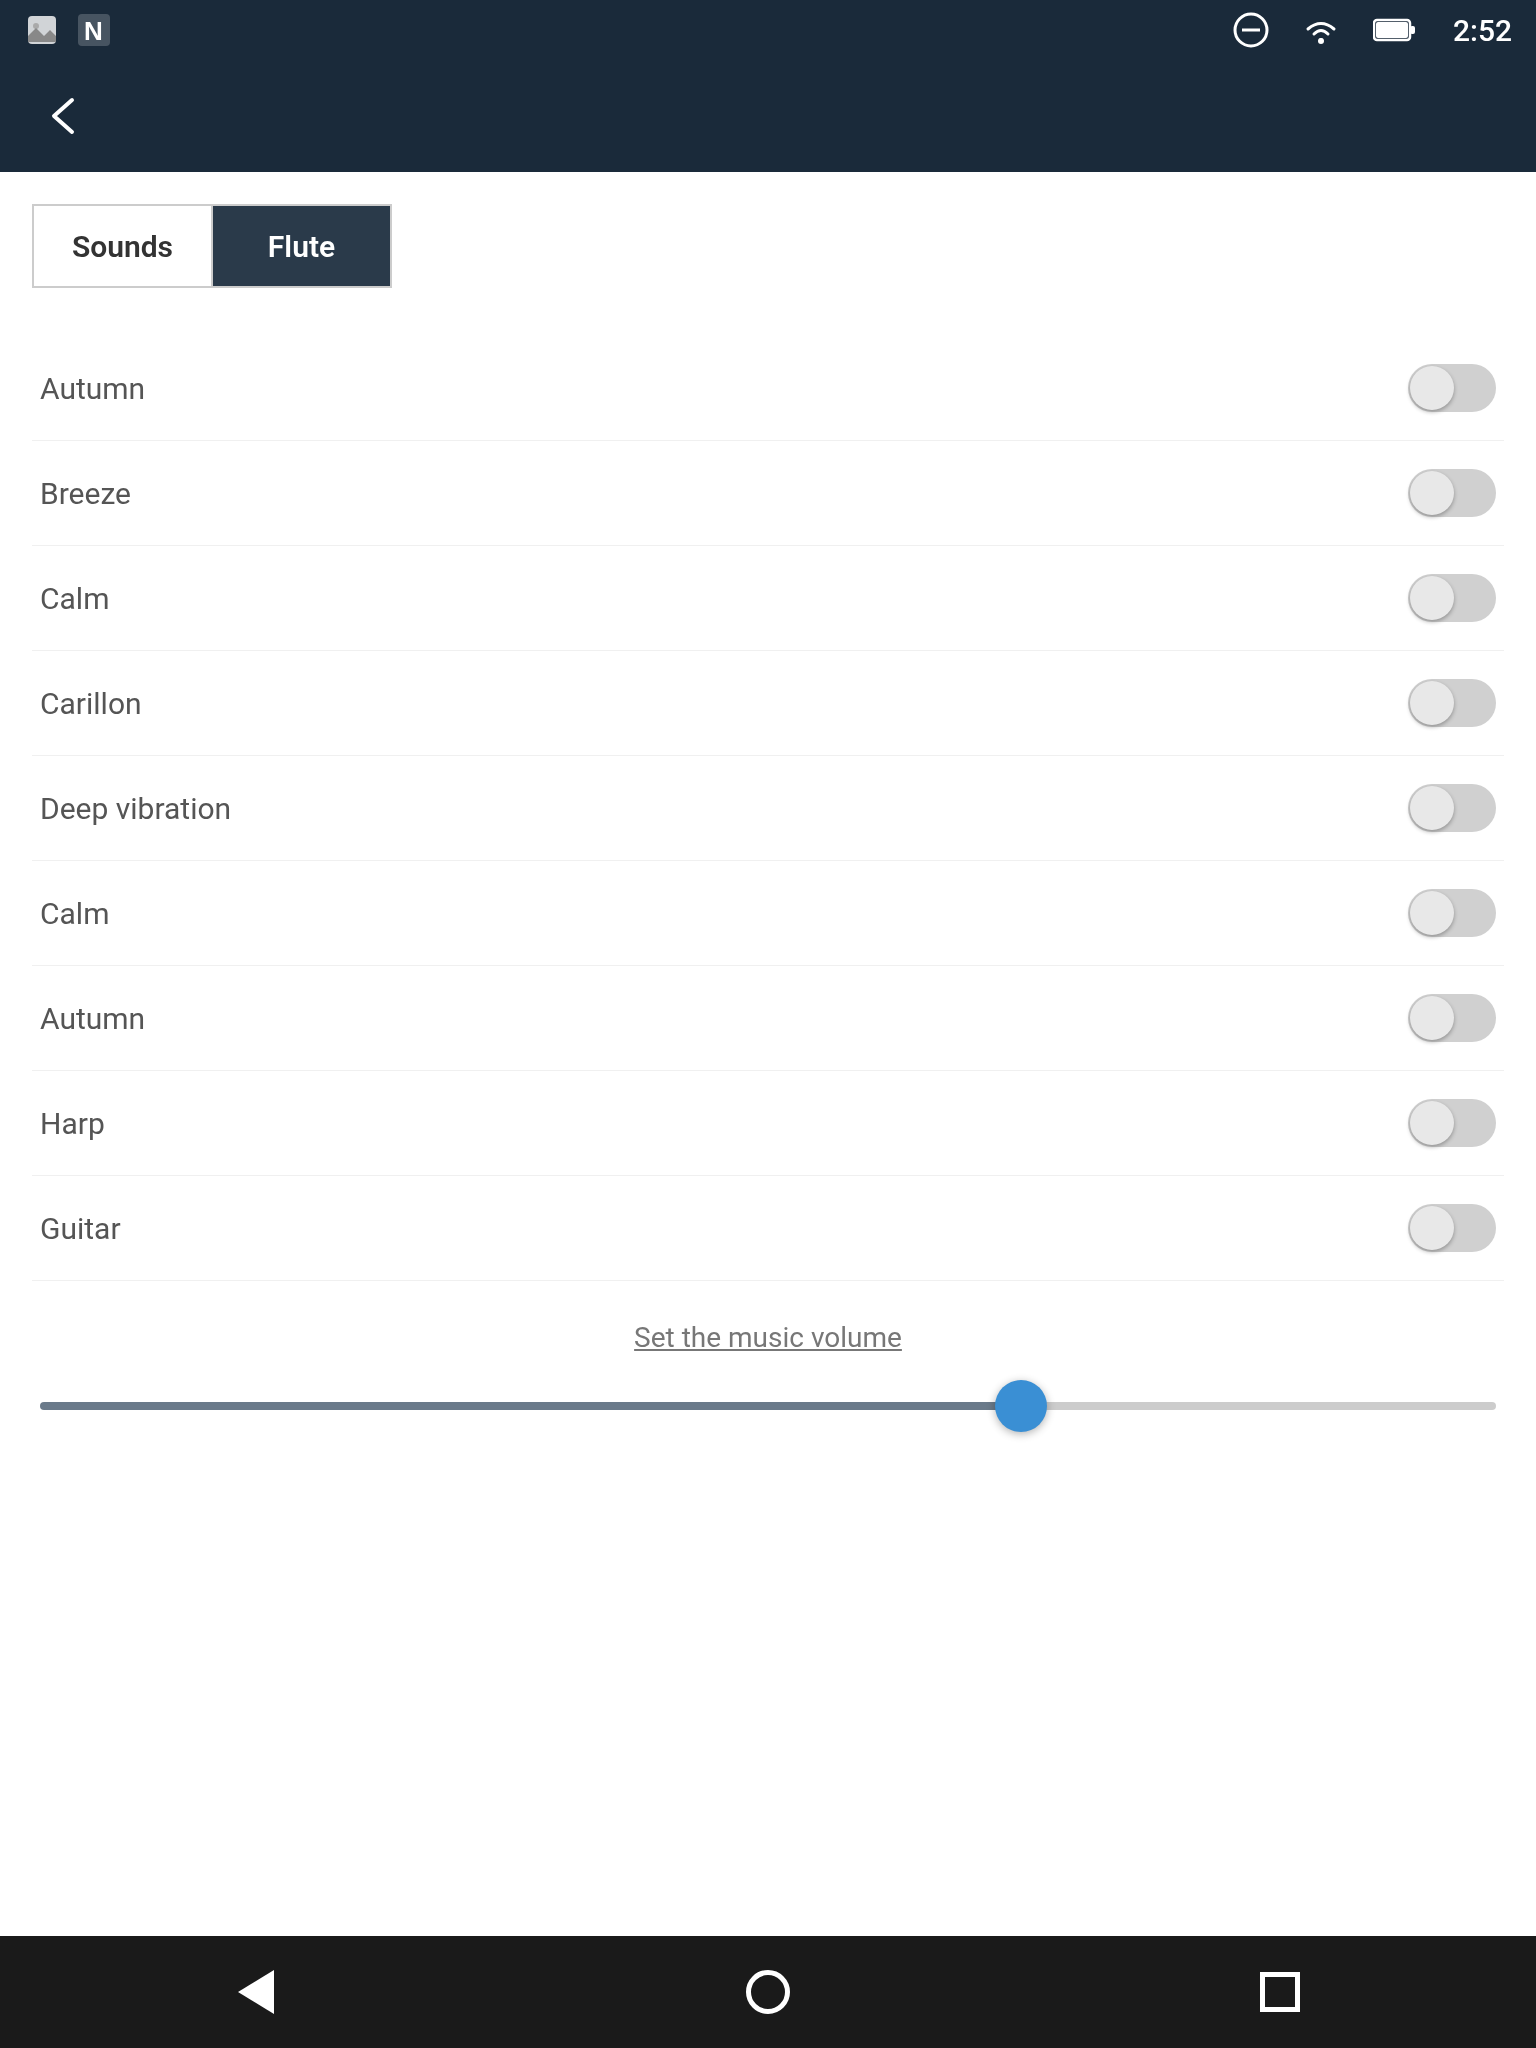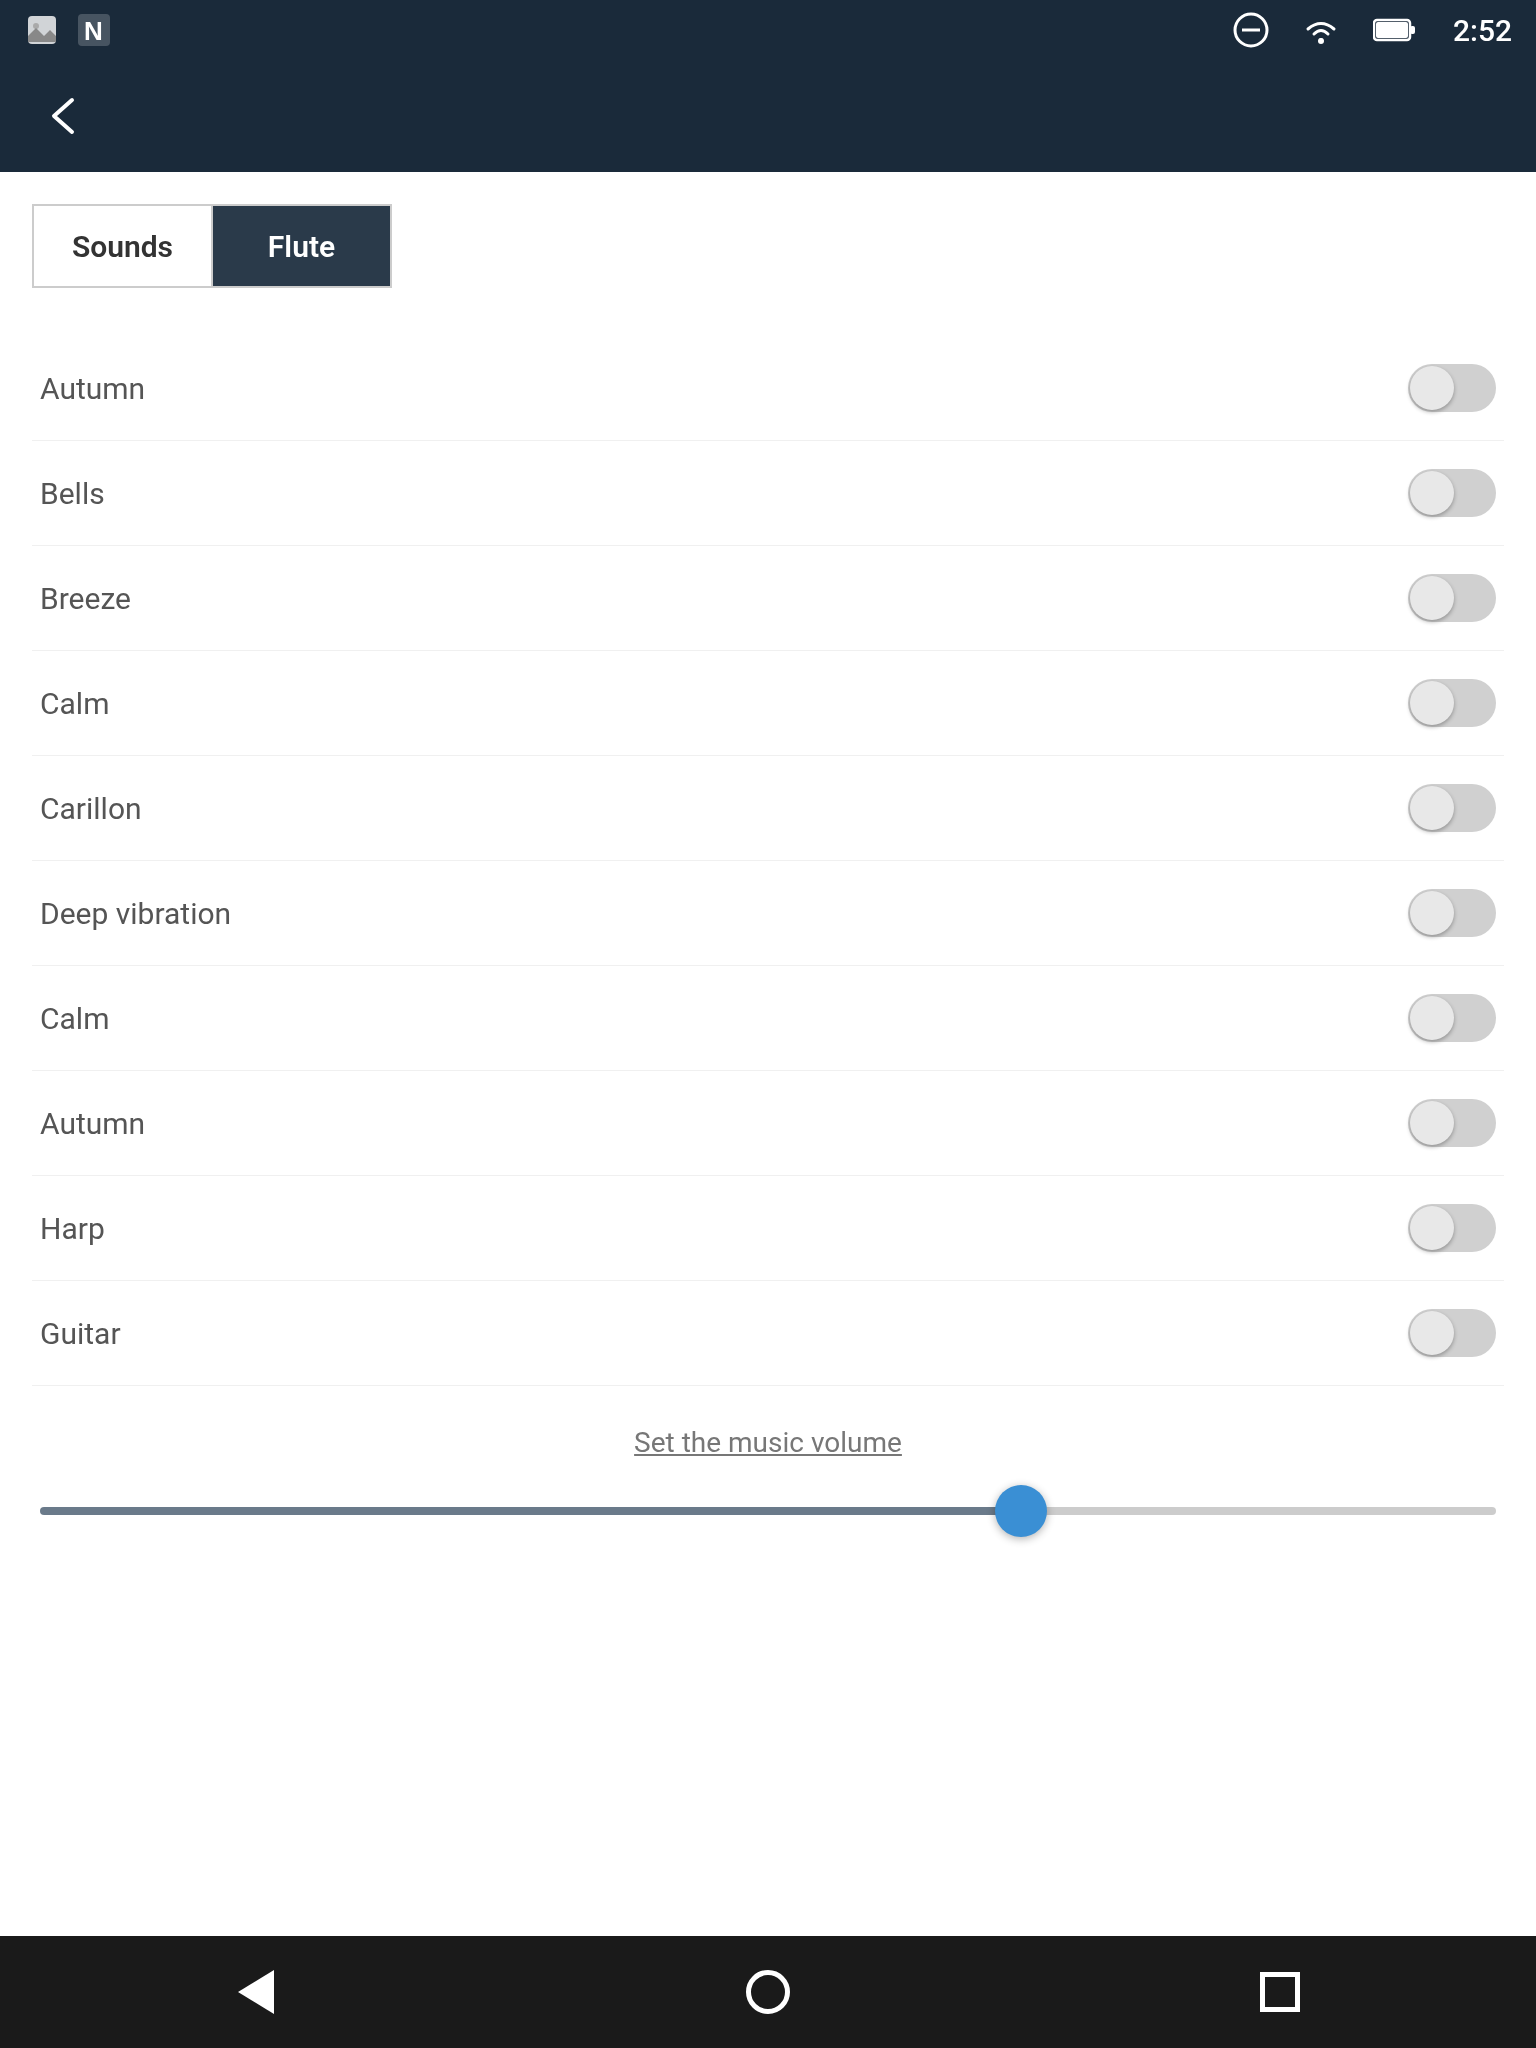--- a/index.html
+++ b/index.html
@@ -281,24 +281,20 @@
   </div>
 
   <div class="sound-list">
 
 
     <div class="sound-item">
       <span class="sound-label">Autumn</span>
       <div class="toggle"></div>
     </div>
 
-    <div class="sound-item">
-      <span class="sound-label">Bells</span>
-      <div class="toggle"></div>
-    </div>
 
     <div class="sound-item">
       <span class="sound-label">Breeze</span>
       <div class="toggle"></div>
     </div>
 
     <div class="sound-item">
       <span class="sound-label">Calm</span>
       <div class="toggle"></div>
     </div>

